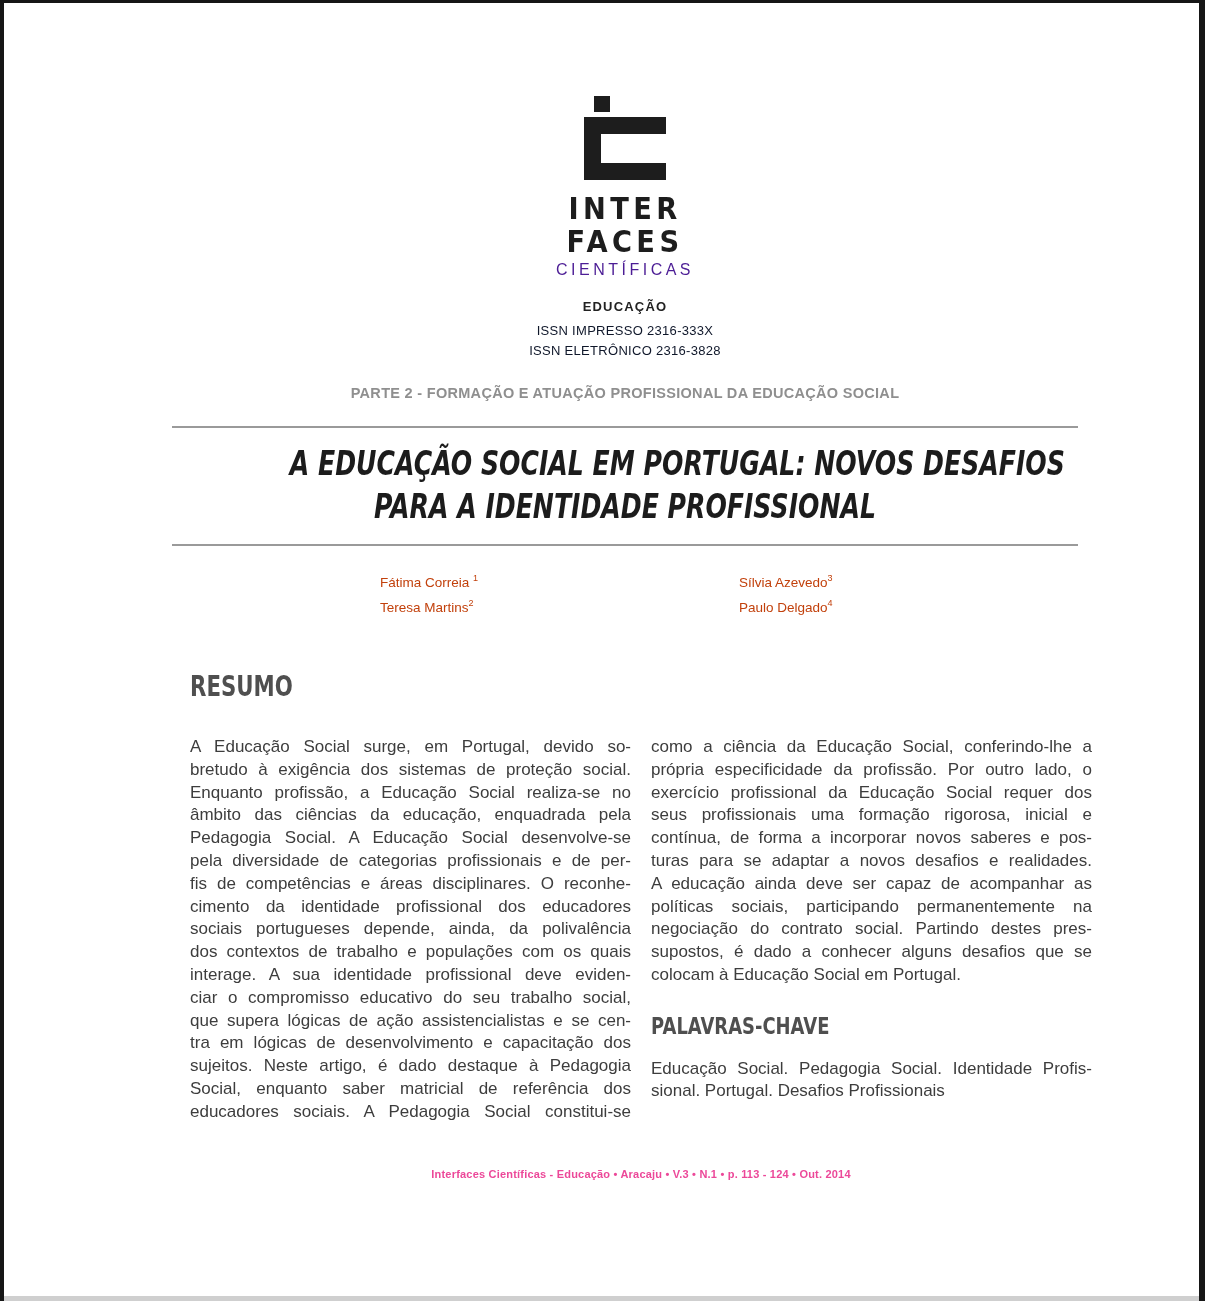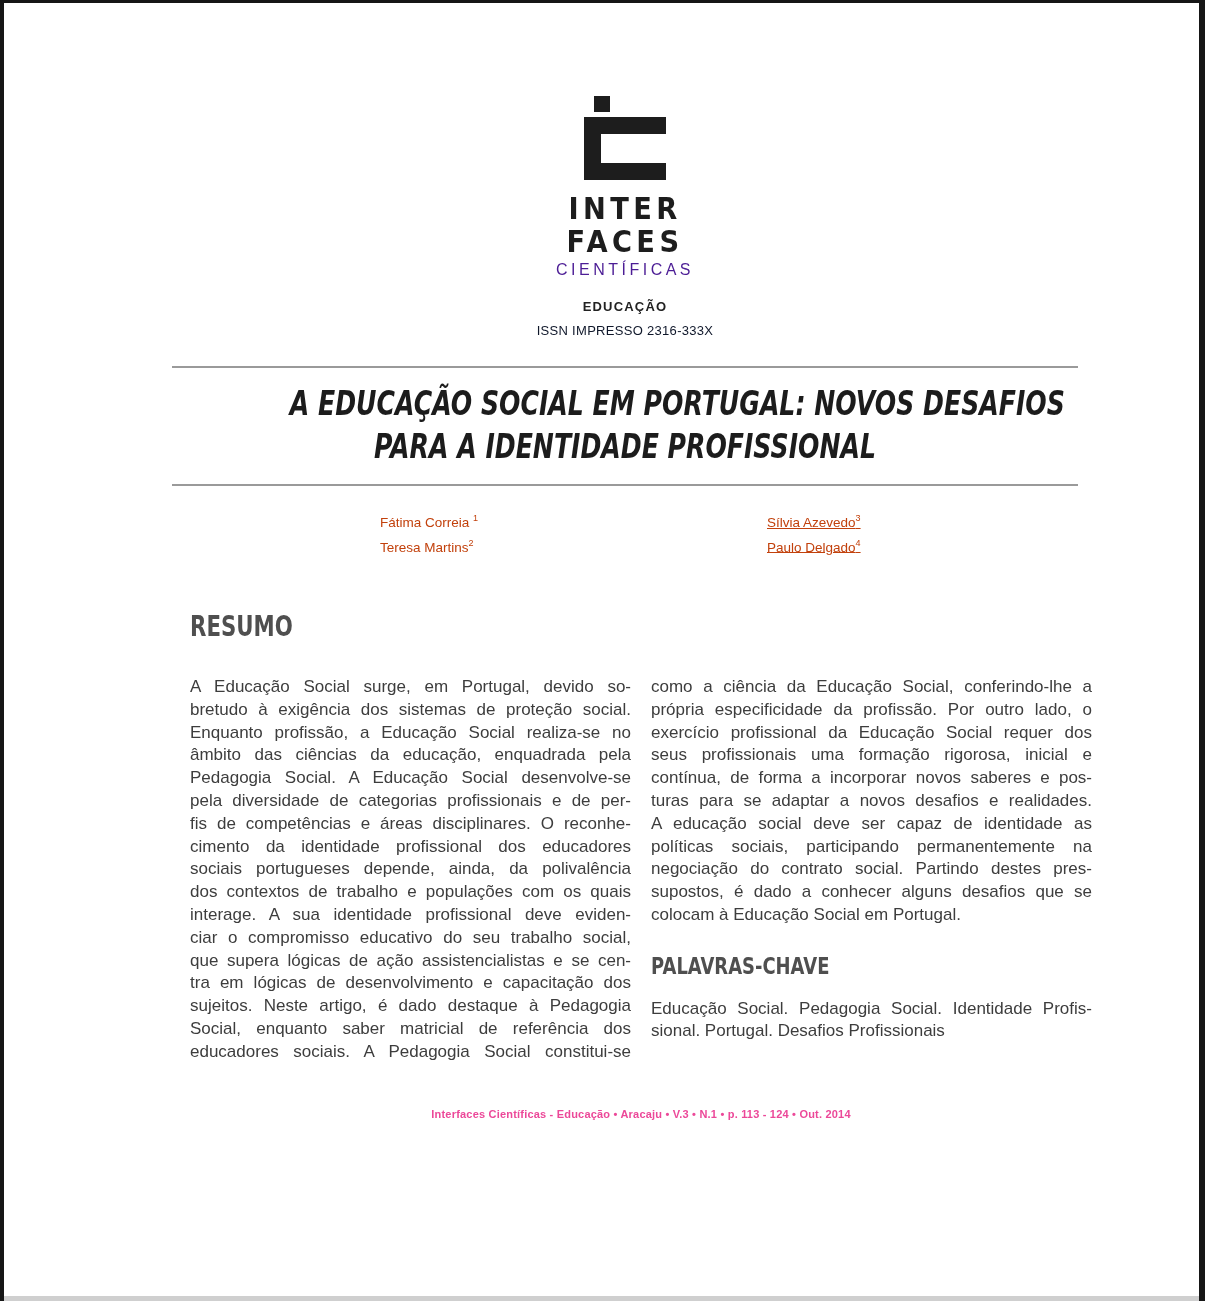--- a/index.html
+++ b/index.html
@@ -49,21 +49,21 @@
   .title-line{
     display:block;font-family:"DejaVu Sans", sans-serif;font-weight:700;
     font-size:34px;line-height:43px;transform:scaleX(0.74);transform-origin:center;
     white-space:nowrap;
   }
 
   
   .authors{position:relative;height:46px;margin-top:22px;}
   .auth-col{position:absolute;top:0;font-size:13.5px;line-height:20px;color:#c2410c;}
   .auth-left{left:208px;}
-  .auth-right{left:595px;text-decoration:underline;}
+  .auth-right{left:567px;}
   sup{font-size:9px;}
 
   
   .abs-heading{
     margin:56px 0 0 18px;
     font-family:"DejaVu Sans", sans-serif;font-weight:700;
     font-size:28px;color:#4f4f4f;
     transform:scaleX(0.76);transform-origin:left center;
   }
   .cols{margin-left:18px;width:902px;display:flex;margin-top:33px;}
@@ -95,23 +95,25 @@
       <div class="mono-c"></div>
     </div>
     <div class="logo-words">
       <span class="logo-word">INTER</span>
       <span class="logo-word">FACES</span>
     </div>
     <div class="logo-sub">CIENTÍFICAS</div>
     <div class="section-label">EDUCAÇÃO</div>
     <div class="issn">
       <div>ISSN IMPRESSO 2316-333X</div>
+      <div>ISSN ELETRÔNICO 2316-3828</div>
     </div>
   </div>
 
+  <div class="part-header">PARTE 2 - FORMAÇÃO E ATUAÇÃO PROFISSIONAL DA EDUCAÇÃO SOCIAL</div>
 
   <hr class="rule rule-top">
   <div class="title">
     <span class="title-line">A EDUCAÇÃO SOCIAL EM PORTUGAL: NOVOS DESAFIOS</span>
     <span class="title-line">PARA A IDENTIDADE PROFISSIONAL</span>
   </div>
   <hr class="rule">
 
   <div class="authors">
     <div class="auth-col auth-left">
@@ -147,21 +149,21 @@
         <div class="tline">educadores sociais. A Pedagogia Social constitui-se</div>
       </div>
     <div class="col col-right">
       <div class="no-just-last">
           <div class="tline">como a ciência da Educação Social, conferindo-lhe a</div>
           <div class="tline">própria especificidade da profissão. Por outro lado, o</div>
           <div class="tline">exercício profissional da Educação Social requer dos</div>
           <div class="tline">seus profissionais uma formação rigorosa, inicial e</div>
           <div class="tline">contínua, de forma a incorporar novos saberes e pos-</div>
           <div class="tline">turas para se adaptar a novos desafios e realidades.</div>
-          <div class="tline">A educação social deve ser capaz de identidade as</div>
+          <div class="tline">A educação ainda deve ser capaz de acompanhar as</div>
           <div class="tline">políticas sociais, participando permanentemente na</div>
           <div class="tline">negociação do contrato social. Partindo destes pres-</div>
           <div class="tline">supostos, é dado a conhecer alguns desafios que se</div>
           <div class="tline">colocam à Educação Social em Portugal.</div>
         </div>
       <div class="kw-heading">PALAVRAS-CHAVE</div>
       <div class="kw-lines no-just-last">
           <div class="tline">Educação Social. Pedagogia Social. Identidade Profis-</div>
           <div class="tline">sional. Portugal. Desafios Profissionais</div>
         </div>

